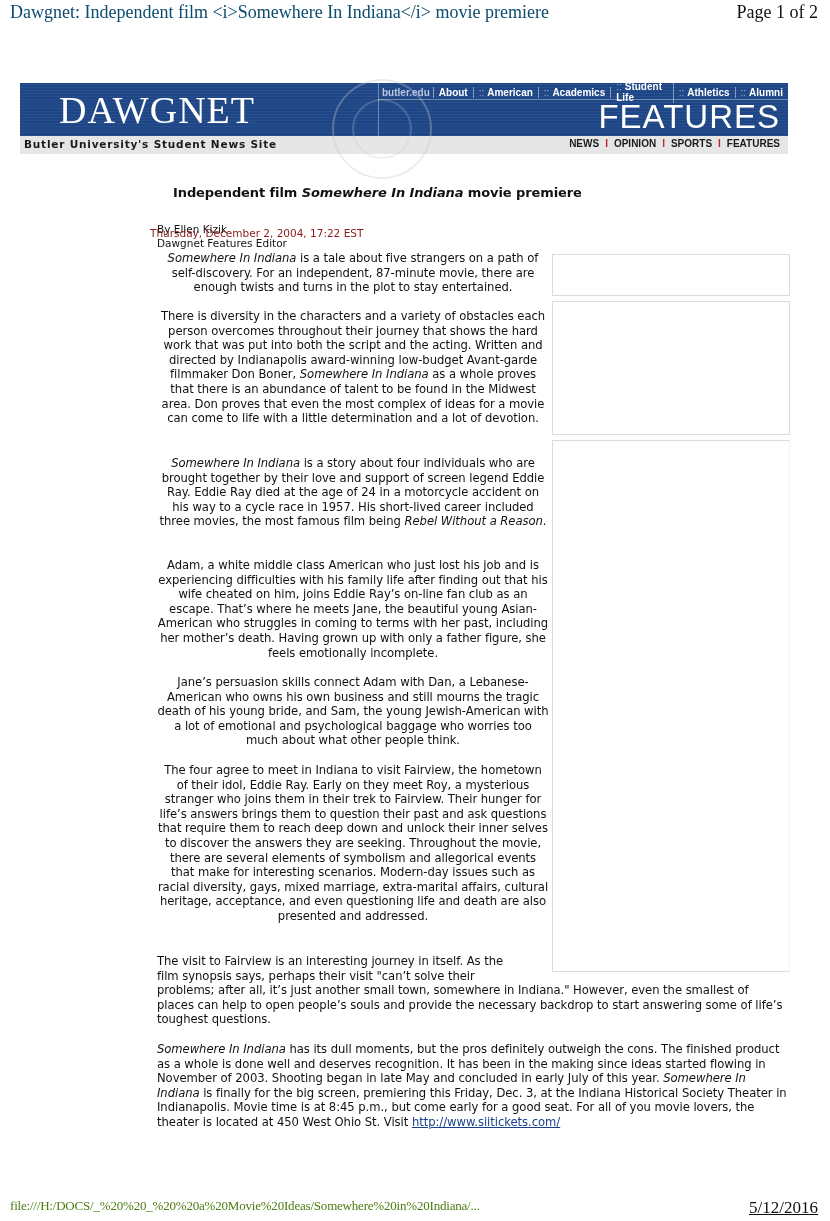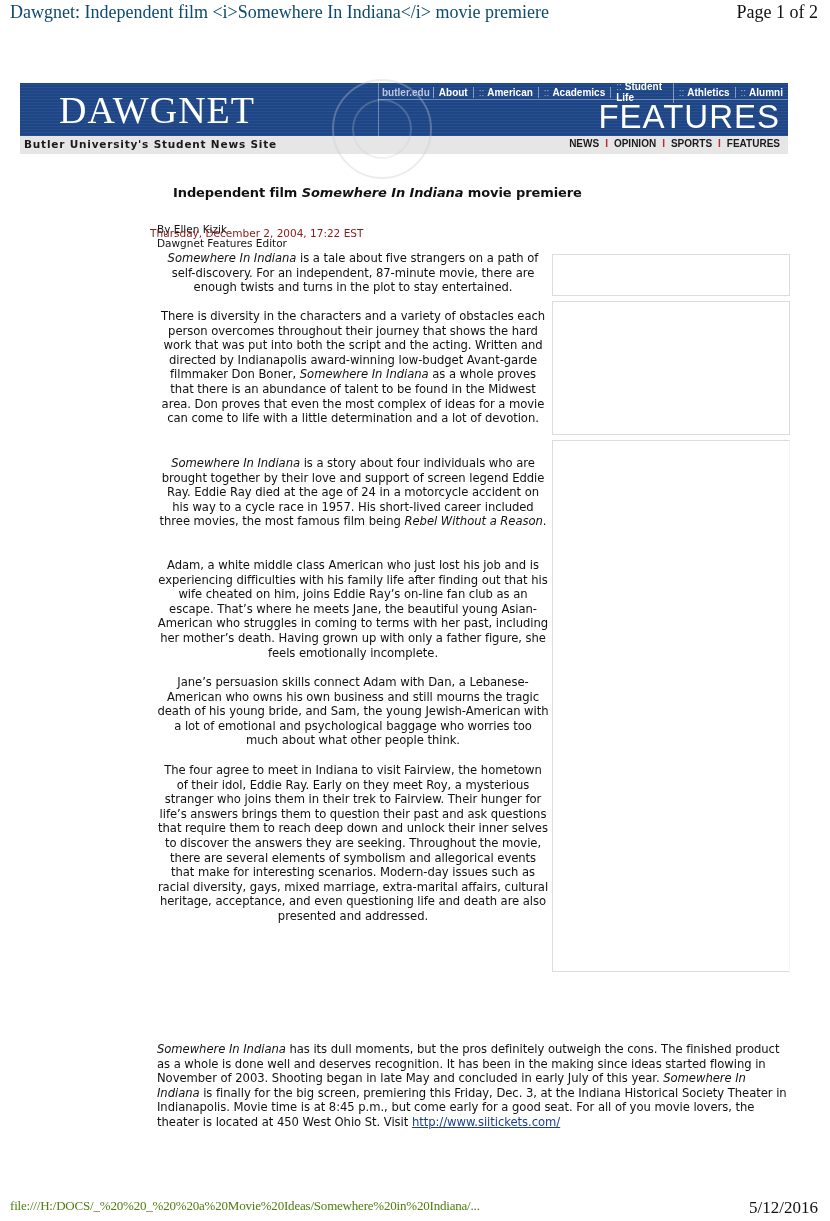--- a/index.html
+++ b/index.html
@@ -1,21 +1,21 @@
 <!DOCTYPE html>
 <html><head>
 <meta charset="utf-8">
 <style>
   html, body { margin: 0; padding: 0; background: #ffffff; }
   body { width: 830px; height: 1221px; position: relative; overflow: hidden; font-family: "DejaVu Sans", sans-serif; color: #111; }
 
   .print-header { position: absolute; left: 10px; top: 2px; font-family: "Liberation Serif", serif; font-size: 18px; color: #0c4a6e; }
   .print-page { position: absolute; right: 12px; top: 2px; font-family: "Liberation Serif", serif; font-size: 18px; color: #111; }
   .print-footer-url { position: absolute; left: 10px; top: 1198px; font-family: "Liberation Serif", serif; font-size: 13px; color: #4d7c0f; letter-spacing: -0.2px; }
-  .print-footer-date { position: absolute; right: 12px; top: 1198px; font-family: "Liberation Serif", serif; font-size: 17px; color: #111; }
+  .print-footer-date { position: absolute; right: 12px; top: 1198px; font-family: "Liberation Serif", serif; font-size: 17px; color: #111; text-decoration: underline; }
 
   
   .banner { position: absolute; left: 20px; top: 83px; width: 768px; height: 71px; }
   .banner-blue { position: absolute; left: 0; top: 0; width: 768px; height: 53px;
     background: #1e4686;
     background-image: repeating-linear-gradient(0deg, rgba(255,255,255,0.05) 0 1px, transparent 1px 3px);
   }
   .banner-gray { position: absolute; left: 0; top: 53px; width: 768px; height: 18px; background: #e6e6e6; }
   .logo { position: absolute; left: 11px; top: 1px; font-family: "Liberation Serif", serif; font-size: 38px; color: #ffffff; letter-spacing: 1px; line-height: 52px; margin-left: 28px; }
   .tagline { position: absolute; left: 4px; top: 55px; font-family: "DejaVu Sans", sans-serif; font-weight: bold; font-size: 10.5px; color: #1a1a1a; letter-spacing: 0.8px; }
@@ -105,18 +105,21 @@
 
 <div class="para narrow" style="top:456px;"><i>Somewhere In Indiana</i><span> is a story about four individuals who are brought together by their love and support of screen legend Eddie Ray. Eddie Ray died at the age of 24 in a motorcycle accident on his way to a cycle race in 1957. His short-lived career included three movies, the most famous film being </span><i>Rebel Without a Reason</i><span>.</span></div>
 
 <div class="para narrow" style="top:558px;">Adam, a white middle class American who just lost his job and is experiencing difficulties with his family life after finding out that his wife cheated on him, joins Eddie Ray’s on-line fan club as an escape. That’s where he meets Jane, the beautiful young Asian-American who struggles in coming to terms with her past, including her mother’s death. Having grown up with only a father figure, she feels emotionally incomplete.</div>
 
 <div class="para narrow" style="top:675px;">Jane’s persuasion skills connect Adam with Dan, a Lebanese-American who owns his own business and still mourns the tragic death of his young bride, and Sam, the young Jewish-American with a lot of emotional and psychological baggage who worries too much about what other people think.</div>
 
 <div class="para narrow" style="top:763px;">The four agree to meet in Indiana to visit Fairview, the hometown of their idol, Eddie Ray. Early on they meet Roy, a mysterious stranger who joins them in their trek to Fairview. Their hunger for life’s answers brings them to question their past and ask questions that require them to reach deep down and unlock their inner selves to discover the answers they are seeking. Throughout the movie, there are several elements of symbolism and allegorical events that make for interesting scenarios. Modern-day issues such as racial diversity, gays, mixed marriage, extra-marital affairs, cultural heritage, acceptance, and even questioning life and death are also presented and addressed.</div>
 
 <div class="para wide" style="top:954px;">
+  <div>The visit to Fairview is an interesting journey in itself. As the</div>
+  <div>film synopsis says, perhaps their visit "can’t solve their</div>
+  <div>problems; after all, it’s just another small town, somewhere in Indiana." However, even the smallest of places can help to open people’s souls and provide the necessary backdrop to start answering some of life’s toughest questions.</div>
 </div>
 
 <div class="para wide" style="top:1042px;"><i>Somewhere In Indiana</i><span> has its dull moments, but the pros definitely outweigh the cons. The finished product as a whole is done well and deserves recognition. It has been in the making since ideas started flowing in November of 2003. Shooting began in late May and concluded in early July of this year. </span><i>Somewhere In Indiana</i><span> is finally for the big screen, premiering this Friday, Dec. 3, at the Indiana Historical Society Theater in Indianapolis. Movie time is at 8:45 p.m., but come early for a good seat. For all of you movie lovers, the theater is located at 450 West Ohio St. Visit </span><a href="#">http://www.siitickets.com/</a></div>
 
 <div class="print-footer-url">file:///H:/DOCS/_%20%20_%20%20a%20Movie%20Ideas/Somewhere%20in%20Indiana/...</div>
 <div class="print-footer-date">5/12/2016</div>
 
 </body></html>

